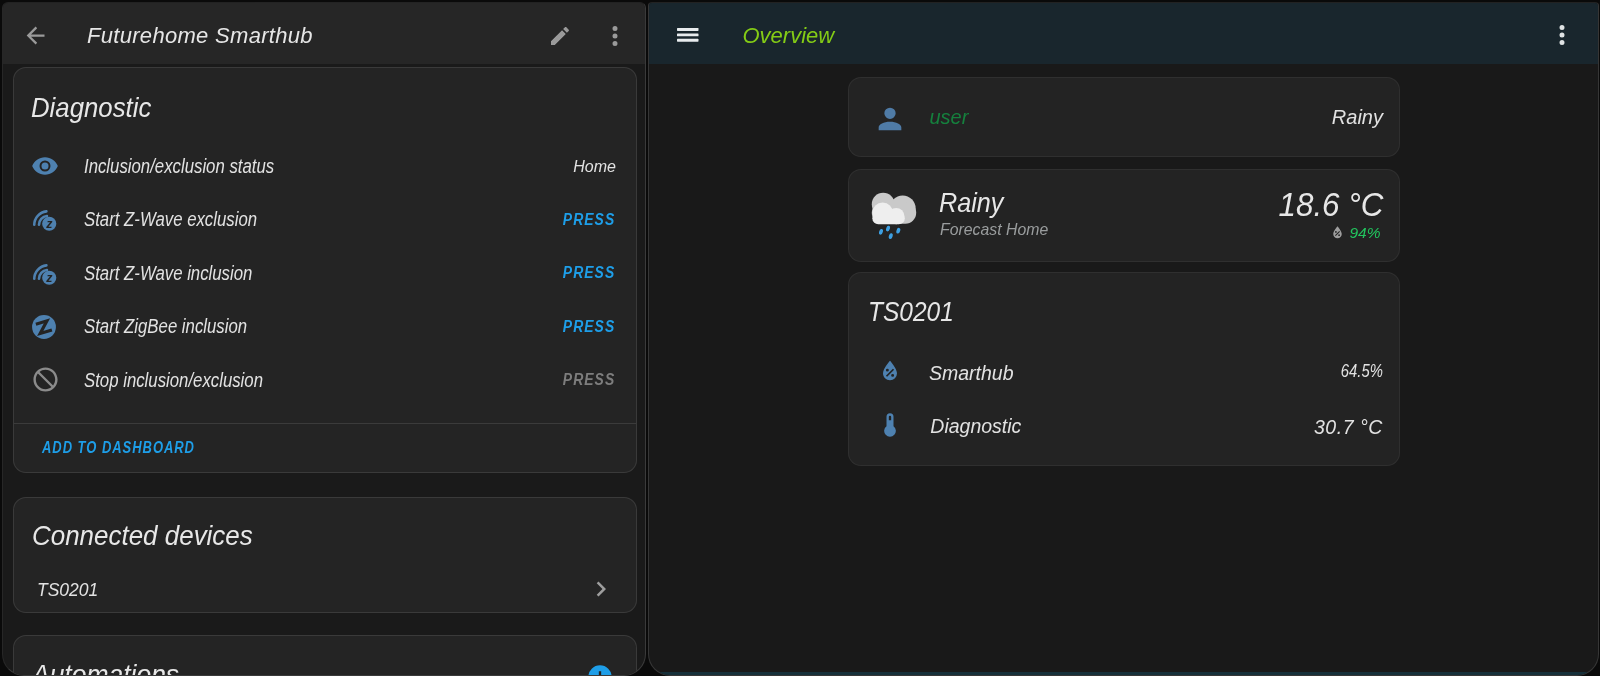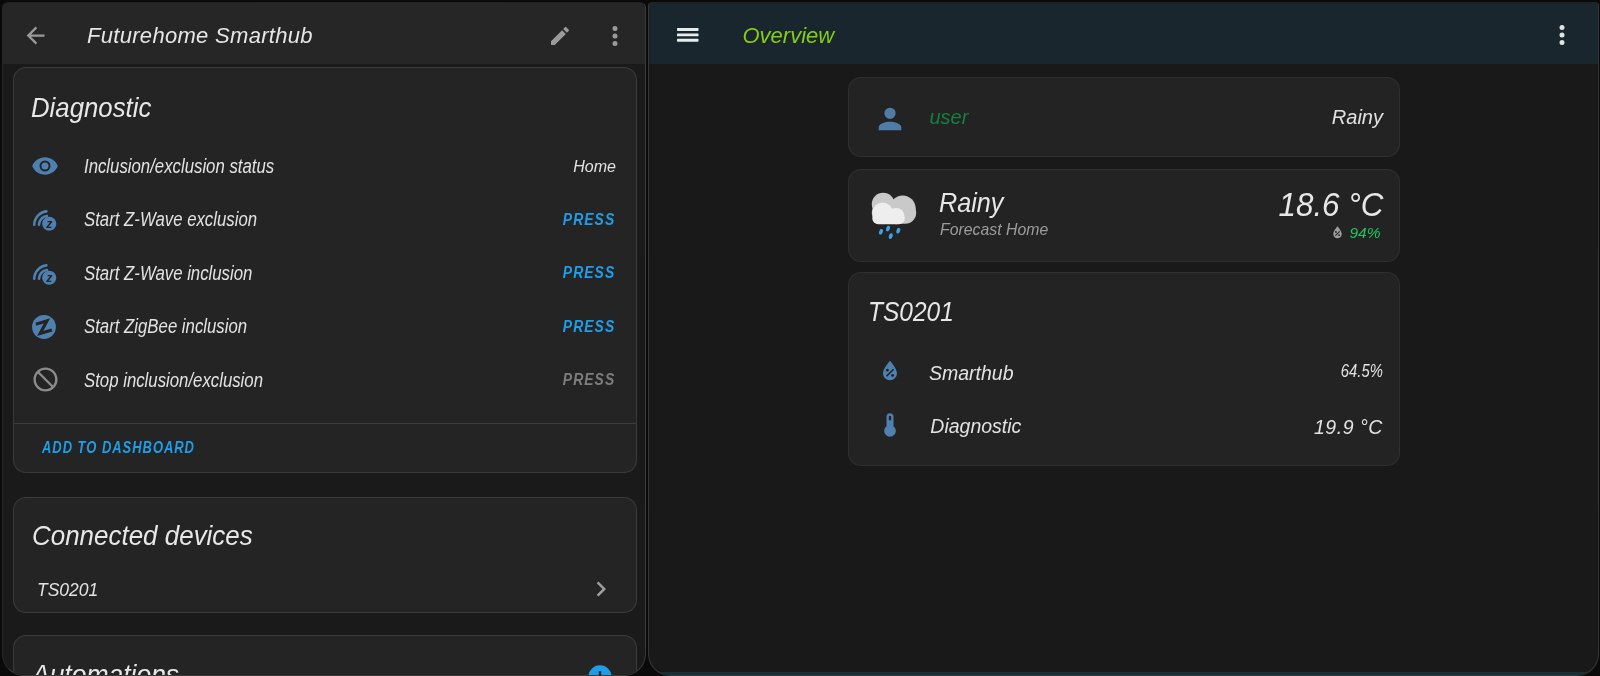--- a/index.html
+++ b/index.html
@@ -165,18 +165,18 @@
     <svg class="abs" style="left:227.3px;top:353.7px" width="28" height="28" viewBox="0 0 24 24" fill="#4e81b0">
         <path d="M12,3.25C12,3.25 6,10 6,14C6,17.32 8.69,20 12,20A6,6 0 0,0 18,14C18,10 12,3.25 12,3.25M14.47,9.97L15.53,11.03L9.53,17.03L8.47,15.97M9.75,10A1.25,1.25 0 0,1 11,11.25A1.25,1.25 0 0,1 9.75,12.5A1.25,1.25 0 0,1 8.5,11.25A1.25,1.25 0 0,1 9.75,10M14.25,14.5A1.25,1.25 0 0,1 15.5,15.75A1.25,1.25 0 0,1 14.25,17A1.25,1.25 0 0,1 13,15.75A1.25,1.25 0 0,1 14.25,14.5Z"></path>
       </svg>
     <div class="txt rowlbl" style="left:280px;top:358.5px;">Smarthub</div>
     <div class="txt" style="right:215px;top:357px;font-size:19px;color:#e2e2e2;transform:scaleX(0.78);transform-origin:right top;">64.5%</div>
 
     <svg class="abs" style="left:226.8px;top:407.9px" width="28" height="28" viewBox="0 0 24 24" fill="#4e81b0">
         <path d="M15 13V5A3 3 0 0 0 9 5V13A5 5 0 1 0 15 13M12 4A1 1 0 0 1 13 5V8H11V5A1 1 0 0 1 12 4Z"></path>
       </svg>
     <div class="txt rowlbl" style="left:281.3px;top:412px;">Diagnostic</div>
-    <div class="txt" style="right:215px;top:412.5px;font-size:19.5px;letter-spacing:0.55px;color:#e2e2e2;">19.9 °C</div>
+    <div class="txt" style="right:215px;top:412.5px;font-size:19.5px;letter-spacing:0.55px;color:#e2e2e2;">30.7 °C</div>
 
     <div class="abs" style="left:0;bottom:0;width:100%;height:3px;background:#16303a;"></div>
   </div>
 
 </div>
 
 </body></html>

